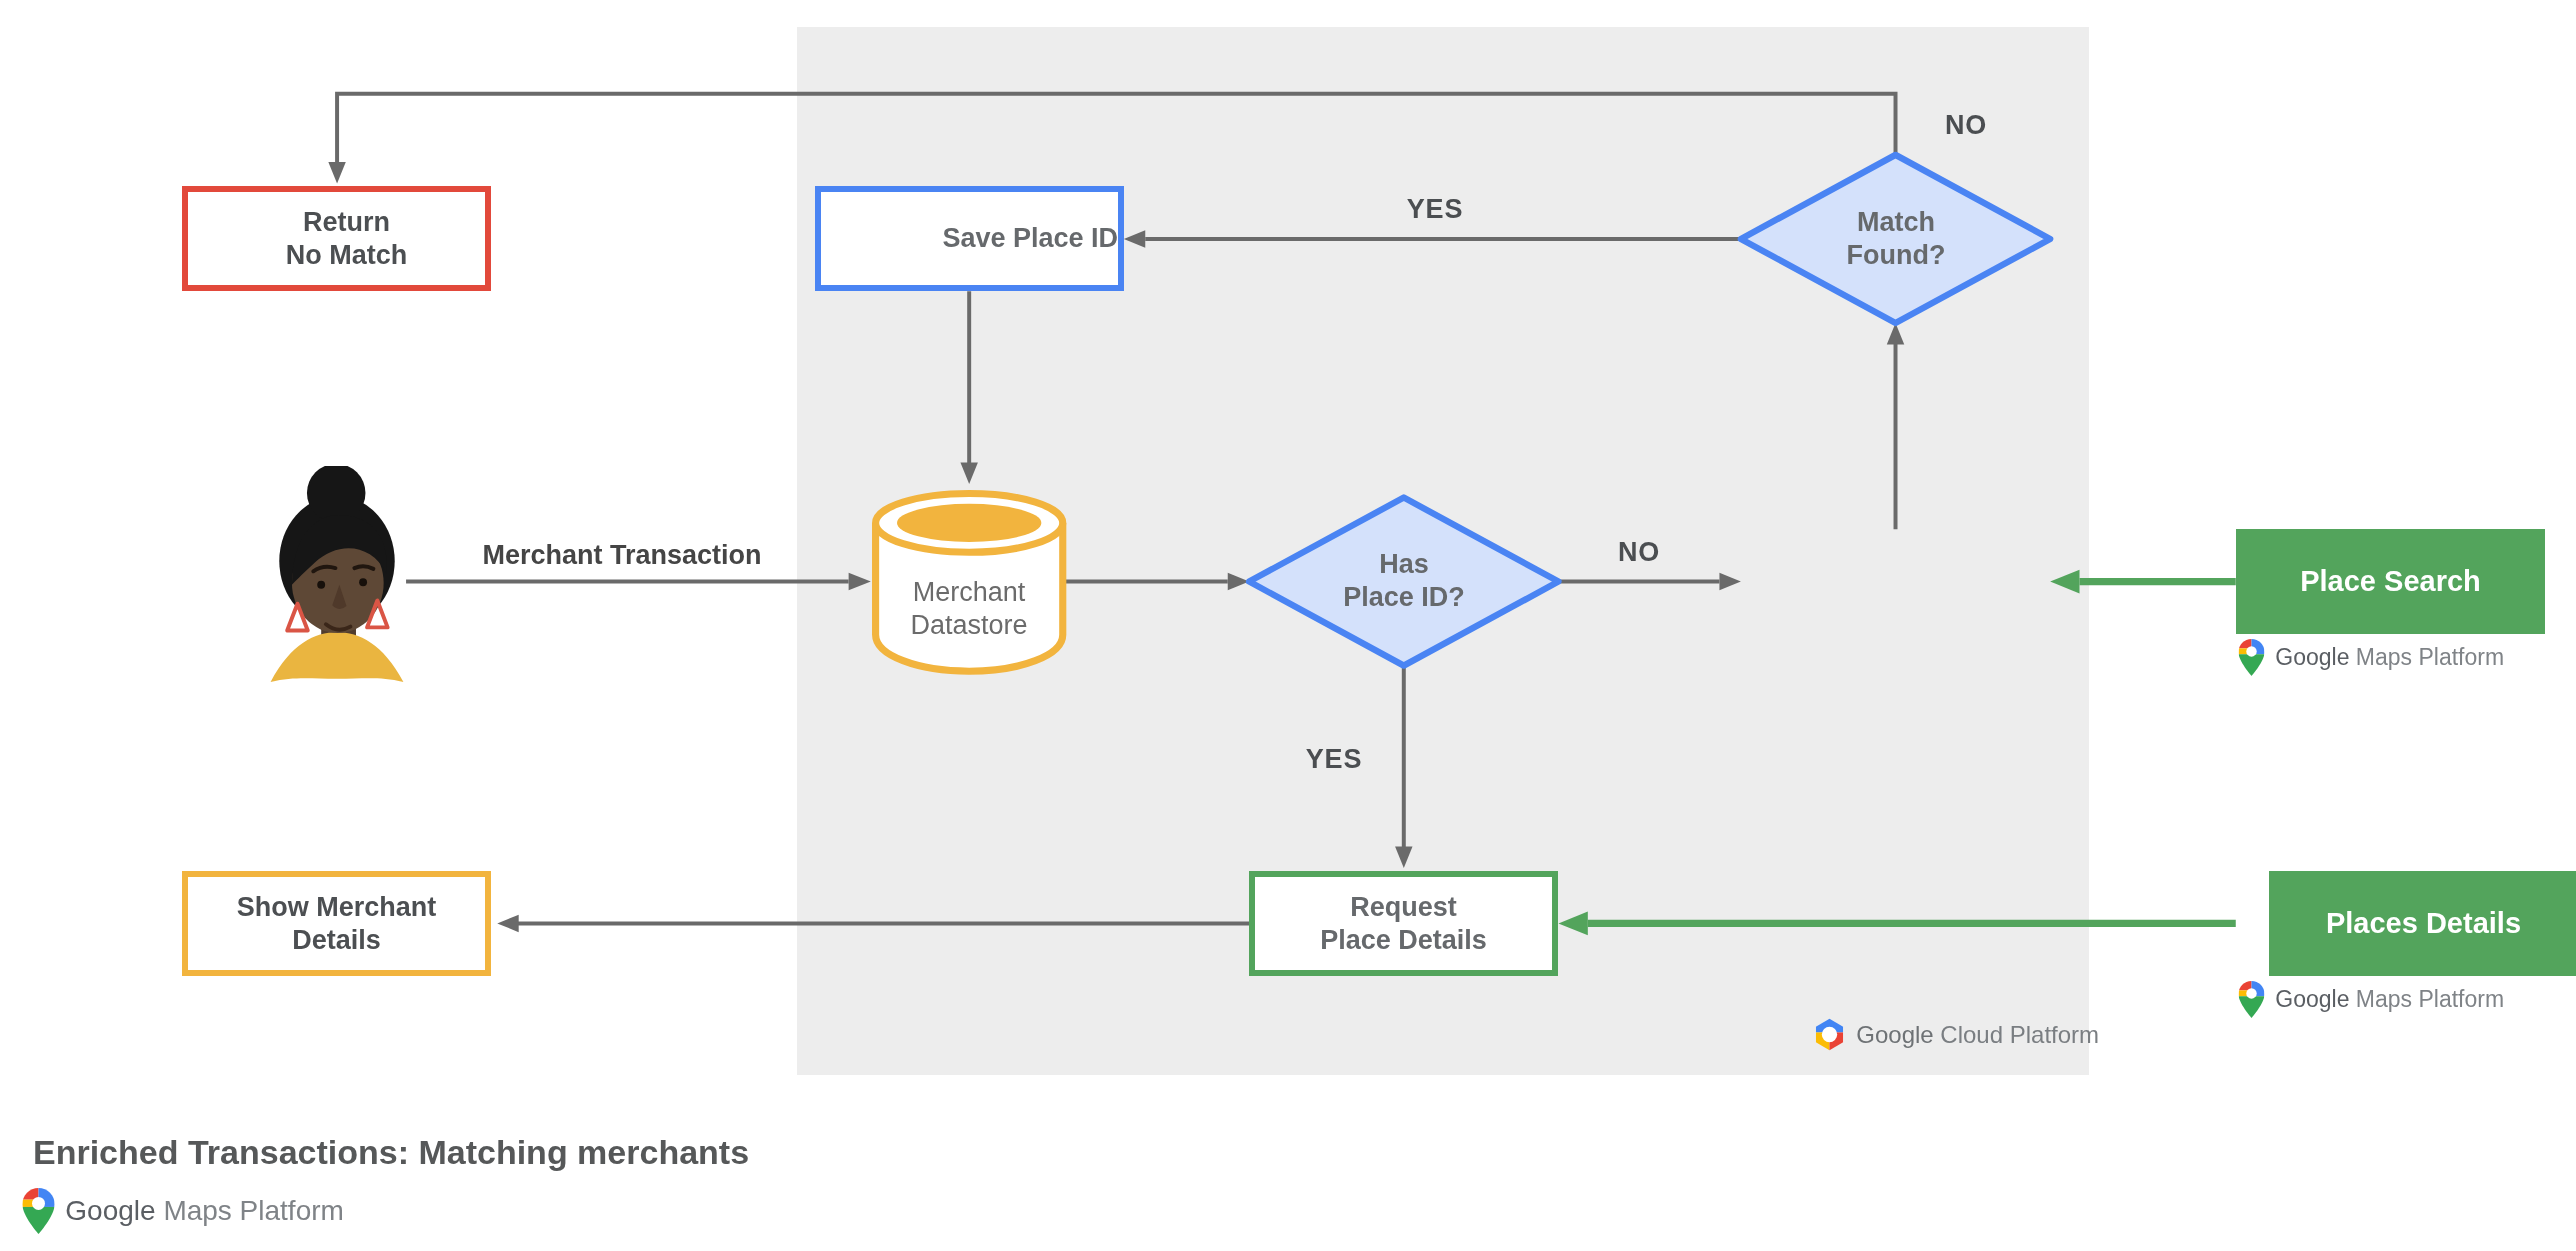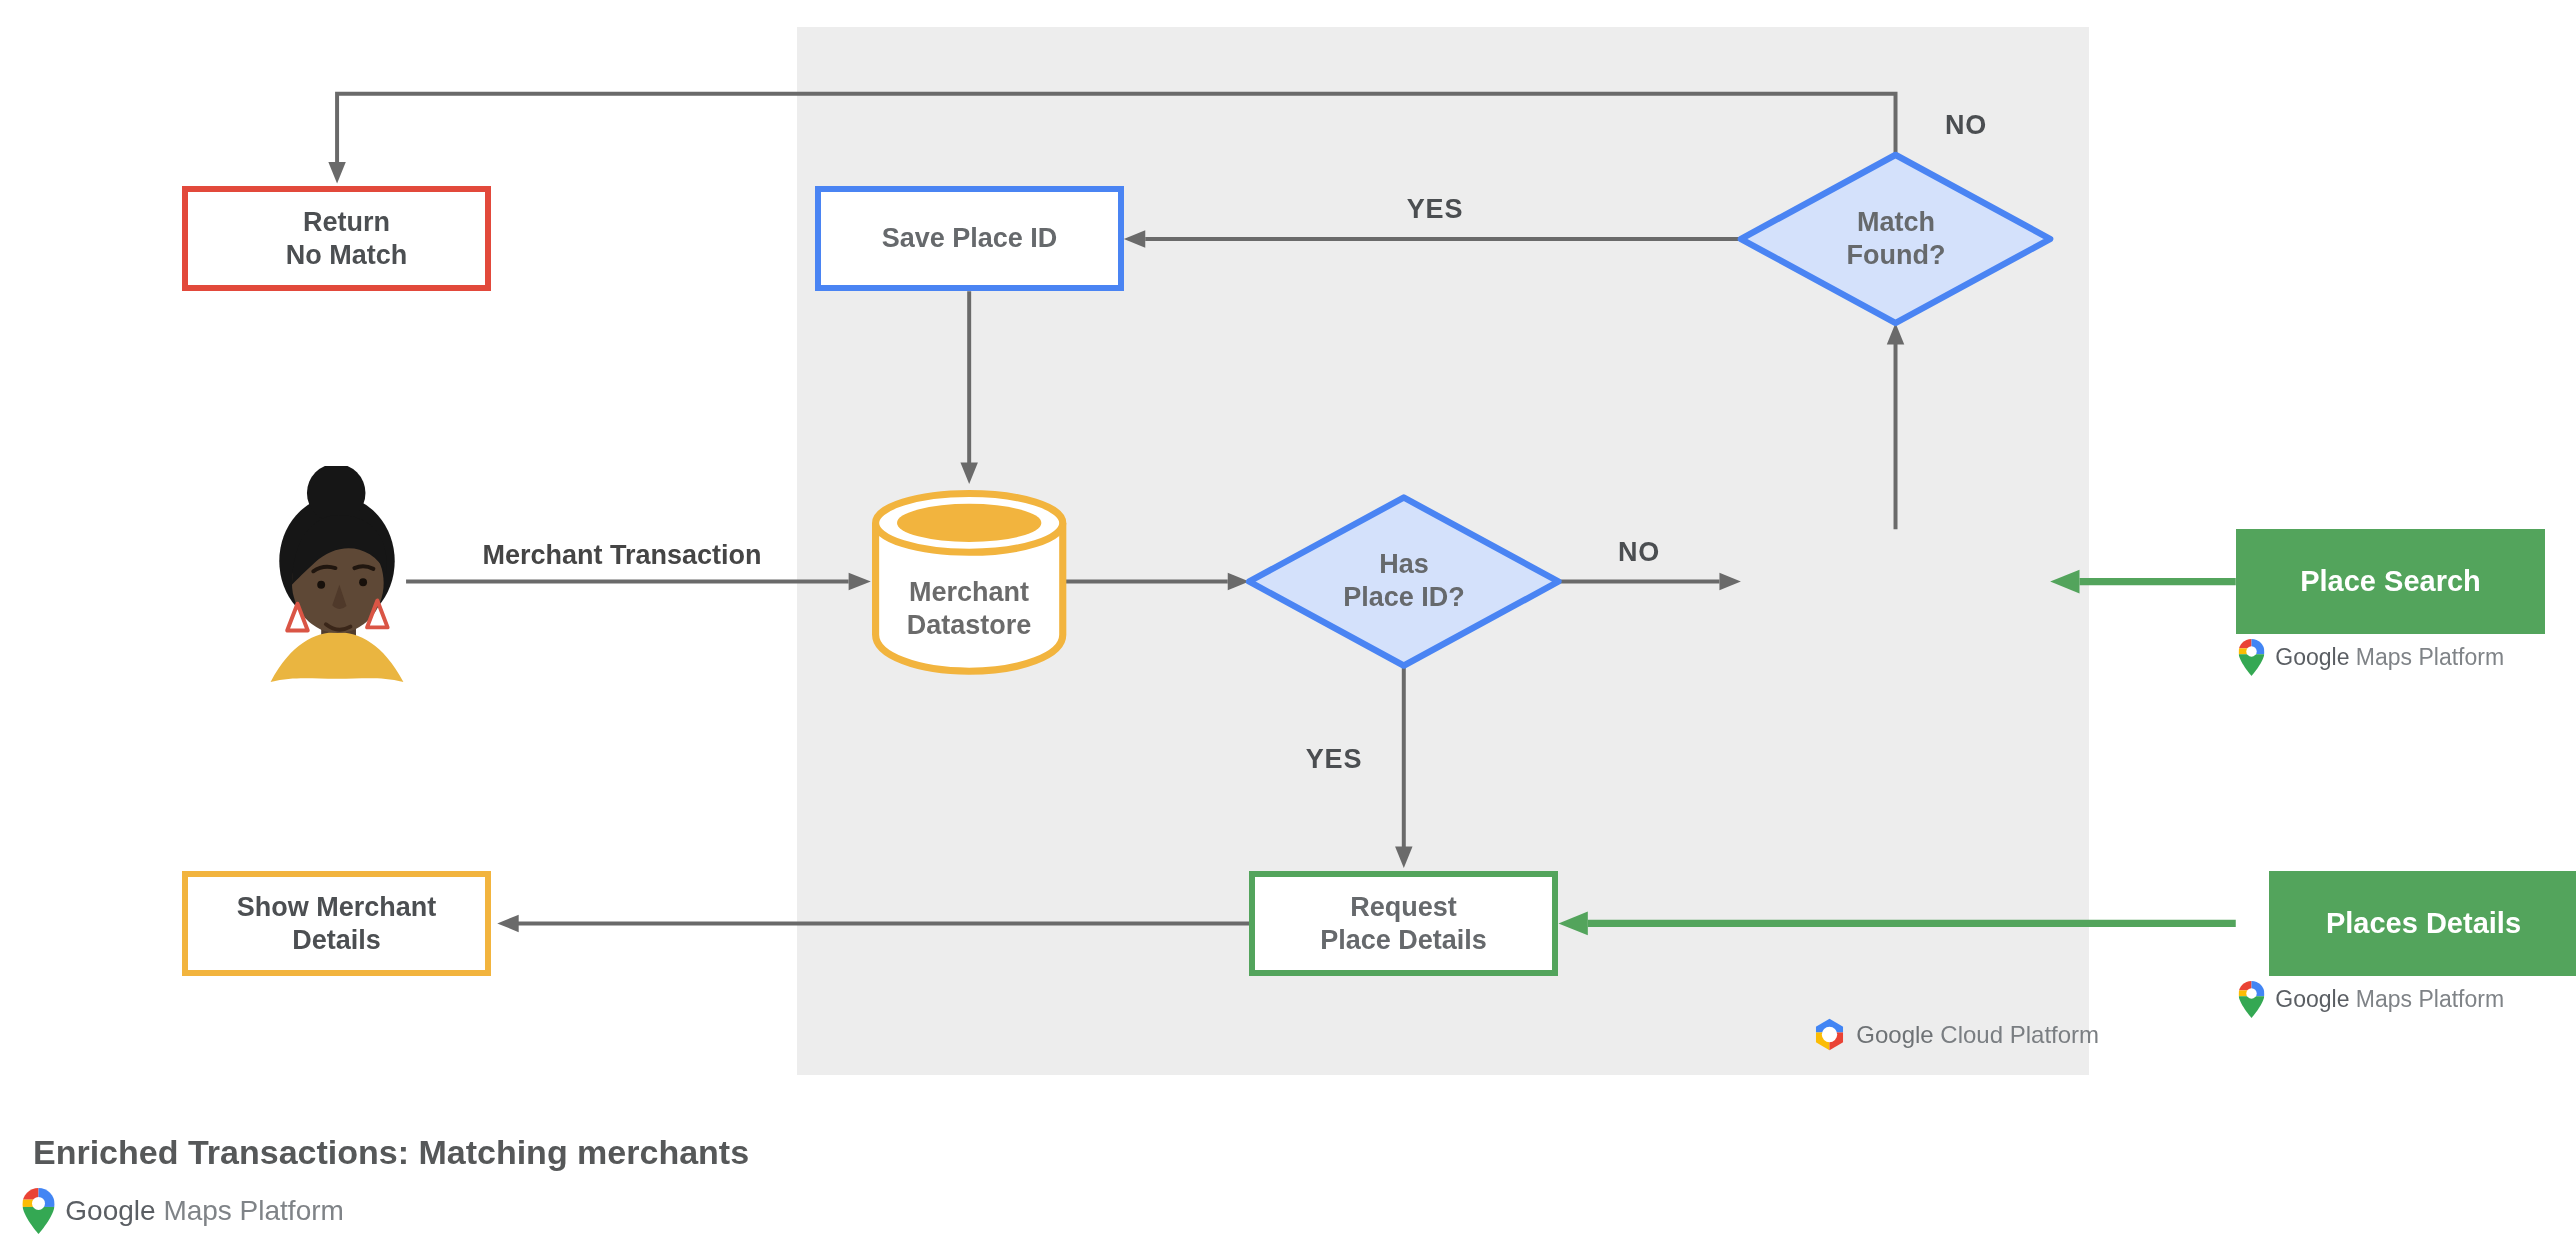--- a/index.html
+++ b/index.html
@@ -4,28 +4,28 @@
 <style>
   html,body{margin:0;padding:0;background:#fff;}
   .canvas{position:relative;width:2576px;height:1252px;background:#ffffff;overflow:hidden;
           font-family:"Liberation Sans","DejaVu Sans",sans-serif;}
   .panel{position:absolute;left:797px;top:27px;width:1292px;height:1048px;background:#EDEDED;}
   svg.overlay{position:absolute;left:0;top:0;pointer-events:none;}
   .box{position:absolute;box-sizing:border-box;width:309px;height:105px;background:#fff;
        display:flex;flex-direction:column;align-items:center;justify-content:center;
        font-size:27px;line-height:33px;font-weight:700;text-align:center;}
   .box.red{border:6.3px solid #E2493B;color:#4C4F52;}
-  .box.blue{border:6.3px solid #4A84F3;color:#66696C;}
+  .box.blue{border:6.3px solid #4A84F3;color:#66696C;align-items:flex-end;}
   .box.green{border:6.3px solid #53A45C;color:#66696C;}
   .box.yellow{border:6.3px solid #F2B43E;color:#4C4F52;}
   .box.fill-green{background:#53A45C;border:none;color:#ffffff;font-size:29px;}
   .diamond-label{position:absolute;width:254px;transform:translate(-50%,-50%);
        font-size:27px;line-height:33px;font-weight:700;color:#66696C;text-align:center;}
   .cyl-label{position:absolute;width:206px;transform:translate(-50%,-50%);
-       font-size:27px;line-height:33px;font-weight:700;color:#6B6B6B;text-align:center;}
+       font-size:27px;line-height:33px;font-weight:400;color:#6B6B6B;text-align:center;}
   .edge-label{position:absolute;transform:translate(-50%,-50%);font-size:27px;font-weight:700;
        color:#4B4E51;letter-spacing:0.8px;white-space:nowrap;}
   .flow-label{position:absolute;transform:translate(-50%,-50%);font-size:27px;font-weight:700;
        color:#454545;white-space:nowrap;}
   .title{position:absolute;left:33px;top:1133px;font-size:34px;font-weight:700;color:#565859;}
   .logo-row{position:absolute;display:flex;align-items:center;gap:10.3px;white-space:nowrap;}
   .logo-row .brand{color:#5A5E63;font-weight:500;}
   .logo-row .product{color:#7F8387;font-weight:400;}
   .logo-sm{font-size:23px;}
   .logo-lg{font-size:28px;}

